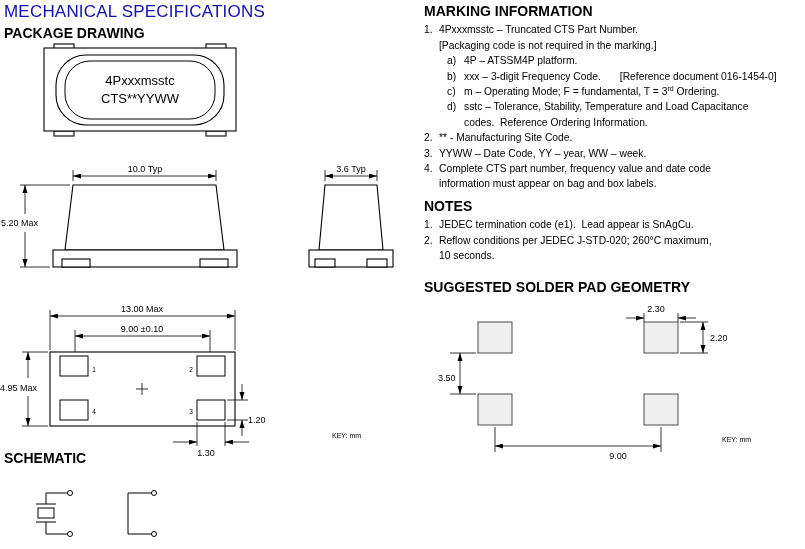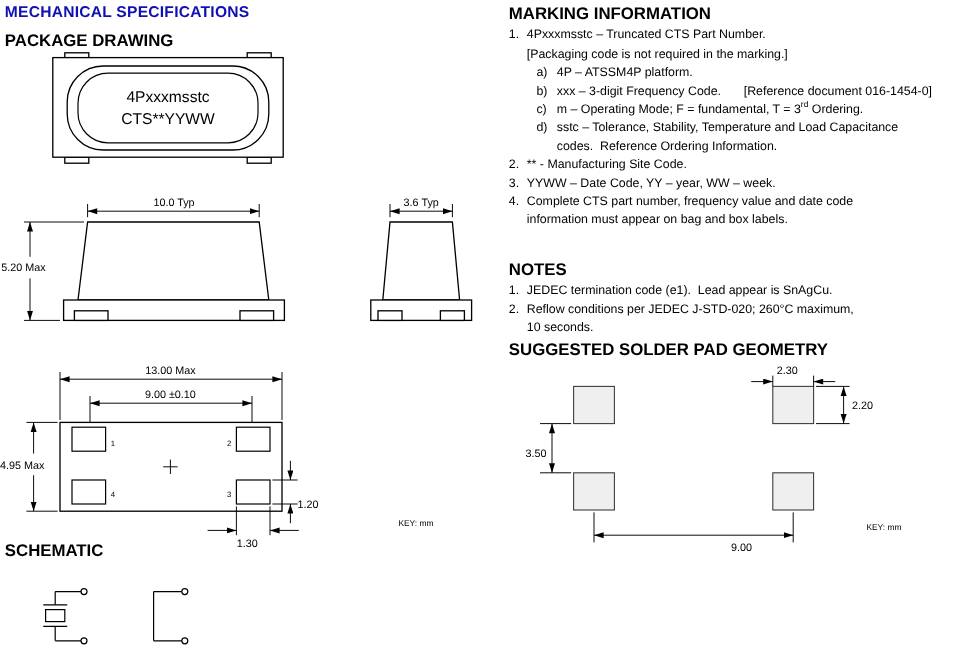--- a/index.html
+++ b/index.html
@@ -1,34 +1,34 @@
 <!DOCTYPE html>
 <html><head>
 <meta charset="utf-8">
 <style>
   *{margin:0;padding:0;box-sizing:border-box}
   html,body{background:#fff}
   body{width:805px;height:549px;position:relative;overflow:hidden;
        font-family:"Liberation Sans",sans-serif;color:#000}
   .abs{position:absolute}
-  h1{font-size:13px;font-weight:bold;color:#0f0fb4;letter-spacing:.2px}
+  h1{font-size:17px;font-weight:normal;color:#0f0fb4;letter-spacing:.2px}
   .h{font-weight:bold;font-size:14px;color:#000}
   
   .rightcol{position:absolute;left:424px;top:4px;width:376px;
             font-size:10.3px;line-height:15.4px}
   .rightcol .h{margin-bottom:3px}
   .li{position:relative;padding-left:15px}
   .li>.num{position:absolute;left:0;top:0}
   .subs{padding-left:8px}
   .subs>.li{padding-left:17px}
   .txt{white-space:pre-wrap}
   .ref{margin-left:19px;white-space:pre-wrap}
   sup{font-size:7px;vertical-align:super;line-height:0}
-  .sec{margin-top:25px}
-  .sec2{margin-top:2px}
+  .sec{margin-top:7px}
+  .sec2{margin-top:16px}
   
   .dim{stroke:#000;stroke-width:.8;fill:none}
   .body{stroke:#000;stroke-width:1.1;fill:#fff}
   .thin{stroke:#000;stroke-width:1;fill:none}
   .pad{fill:#fff;stroke:#000;stroke-width:1}
   .spad{fill:#efefef;stroke:#3a3a3a;stroke-width:.9}
   svg text{fill:#000;font-family:"Liberation Sans",sans-serif}
   .dt{font-size:9px}
   .pn{font-size:6.5px}
   .mk{font-size:13px}

